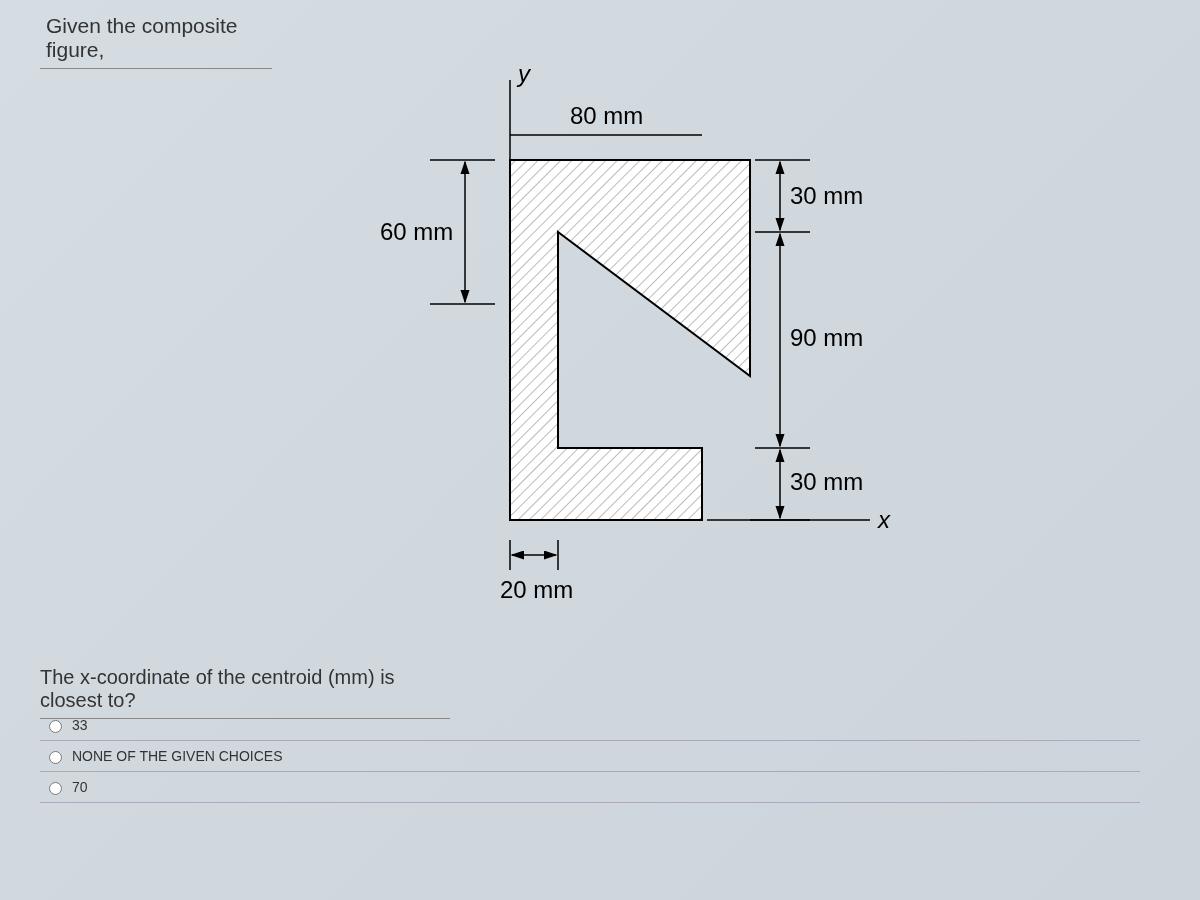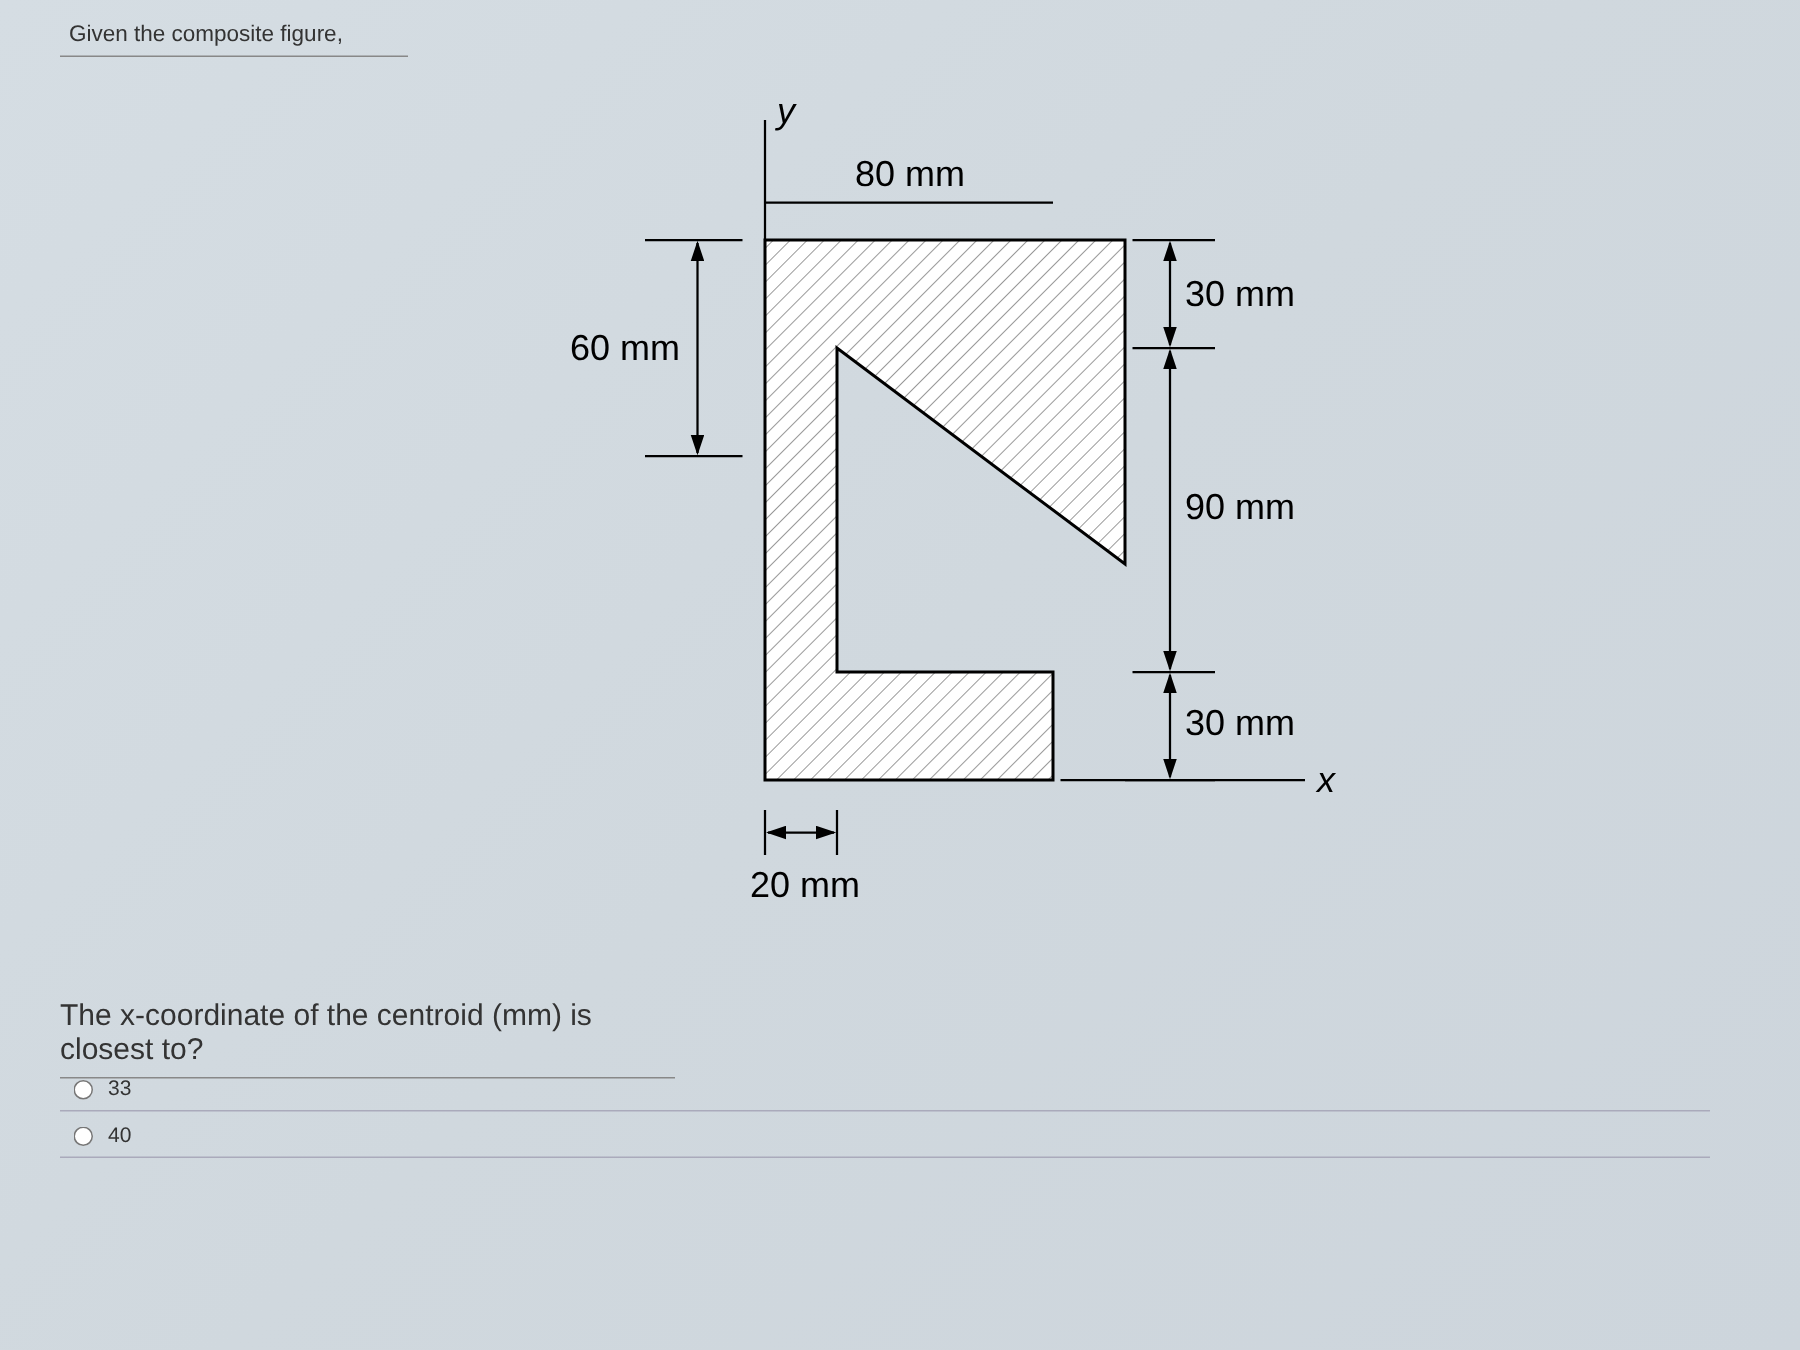--- a/index.html
+++ b/index.html
@@ -17,21 +17,21 @@
     height: 900px;
     background: linear-gradient(135deg, #d5dde3 0%, #d0d8de 50%, #cdd5dc 100%);
     box-sizing: border-box;
   }
   .prompt {
     position: absolute;
     left: 40px;
     top: 10px;
     border-bottom: 1px solid #888;
     padding: 4px 6px 6px 6px;
-    font-size: 15px;
+    font-size: 21px;
     color: #333;
     width: 220px;
   }
   .figure-area {
     position: absolute;
     left: 0;
     top: 50px;
     width: 1200px;
     height: 580px;
   }
@@ -161,16 +161,20 @@
 
   <div class="question">The x-coordinate of the centroid (mm) is closest to?</div>
 
   <div class="choices">
     <label class="choice">
       <input type="radio" name="ans" style="">
       <span>33</span>
     </label>
     <label class="choice">
       <input type="radio" name="ans" style="">
-      <span>40</span>
+      <span>NONE OF THE GIVEN CHOICES</span>
+    </label>
+    <label class="choice">
+      <input type="radio" name="ans" style="">
+      <span>70</span>
     </label>
   </div>
 </div>
 
 </body></html>

